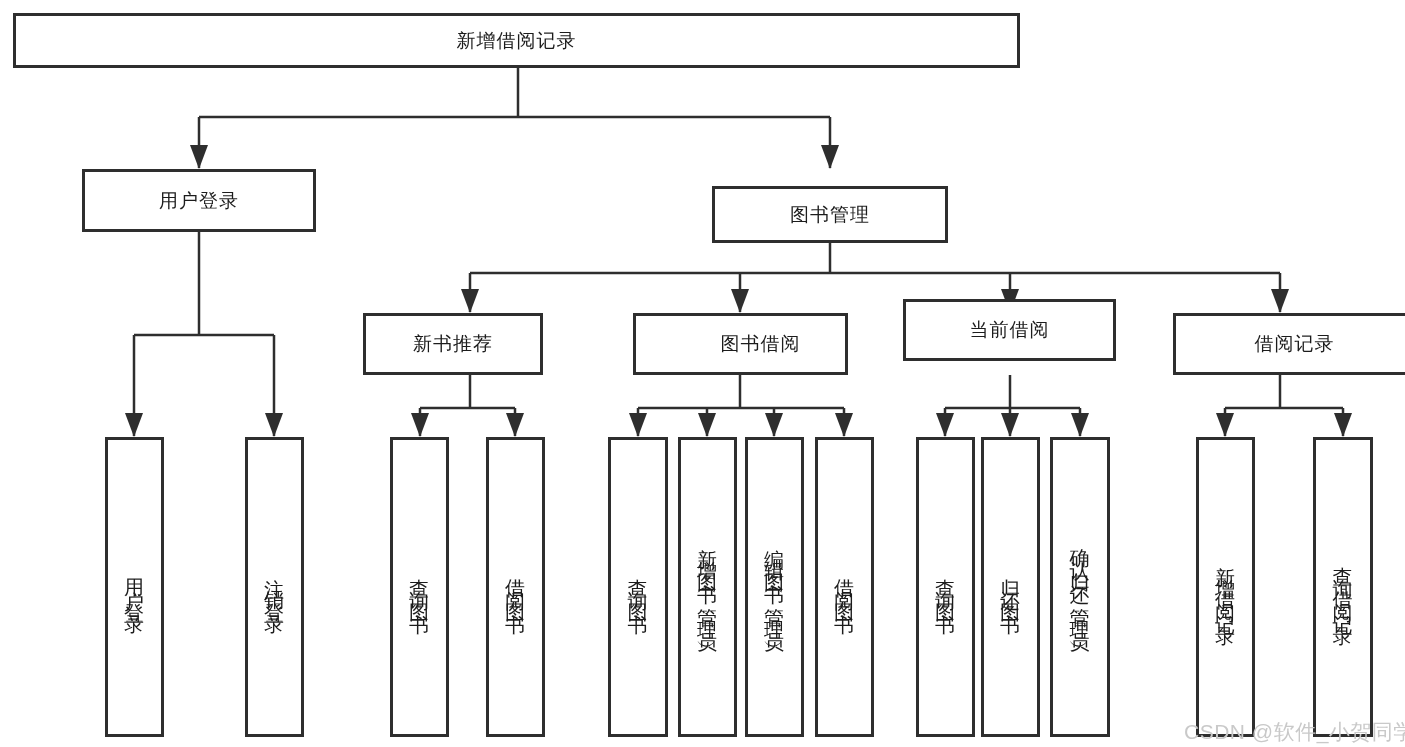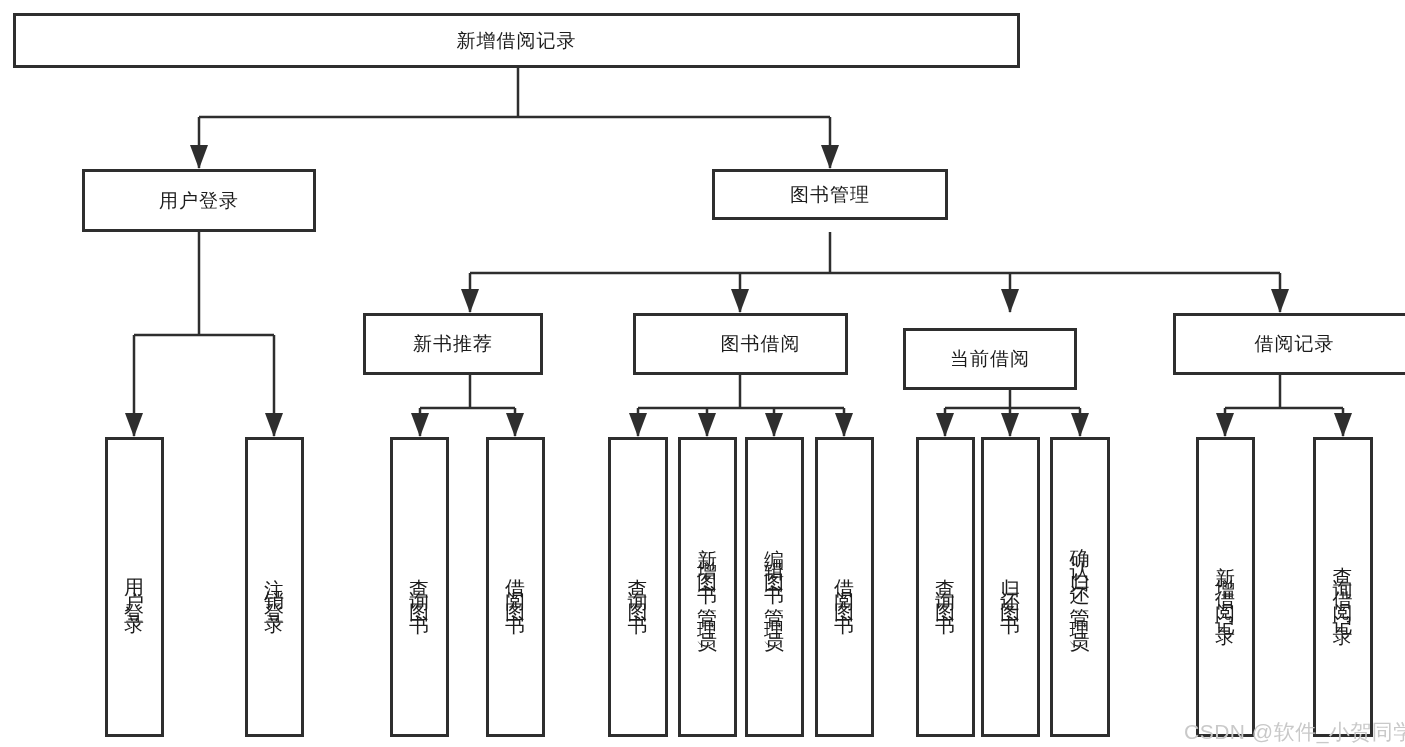--- a/index.html
+++ b/index.html
@@ -50,25 +50,25 @@
     font-size: 20px;
     letter-spacing: 12px;
     line-height: 1.1;
     white-space: nowrap;
   }
 
   
   .n-root   { left: 13px;   top: 13px;  width: 1007px; height: 55px; }
   
   .n-login  { left: 82px;   top: 169px; width: 234px;  height: 63px; }
-  .n-mgmt   { left: 712px;  top: 169px; width: 236px;  height: 51px; justify-content: center; }
+  .n-mgmt   { left: 712px;  top: 186px; width: 236px;  height: 57px; justify-content: center; }
   
   .n-new    { left: 363px;  top: 313px; width: 180px;  height: 62px; }
   .n-borrow { left: 633px;  top: 313px; width: 215px;  height: 62px; padding-left: 40px; }
-  .n-cur    { left: 903px;  top: 328px; width: 174px;  height: 62px; }
+  .n-cur    { left: 903px;  top: 299px; width: 213px;  height: 62px; }
   .n-rec    { left: 1173px; top: 313px; width: 243px;  height: 62px; }
   
   .leaf { top: 437px; width: 59px; height: 300px; }
   .lf-1  { left: 105px; }
   .lf-2  { left: 245px; }
   .lf-3  { left: 390px; }
   .lf-4  { left: 486px; }
   .lf-5  { left: 608px; width: 60px; }
   .lf-6  { left: 678px; }
   .lf-7  { left: 745px; }

